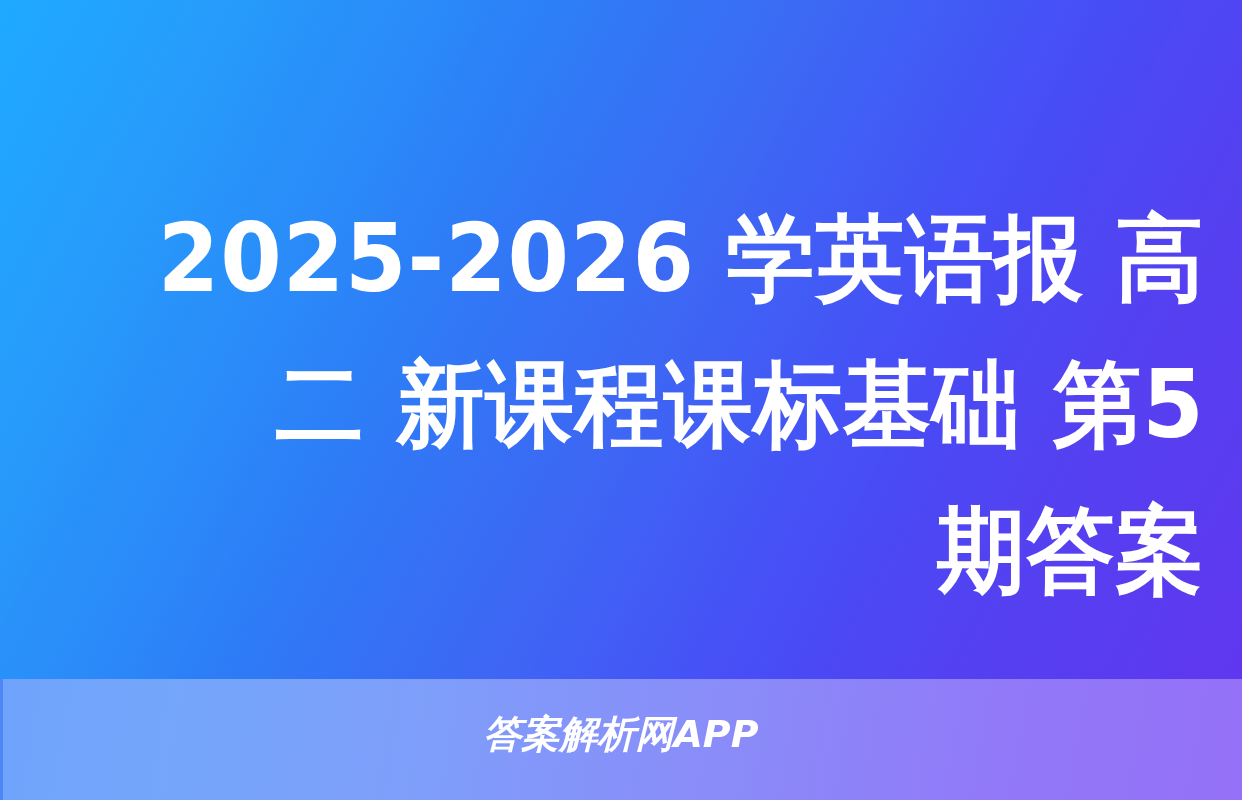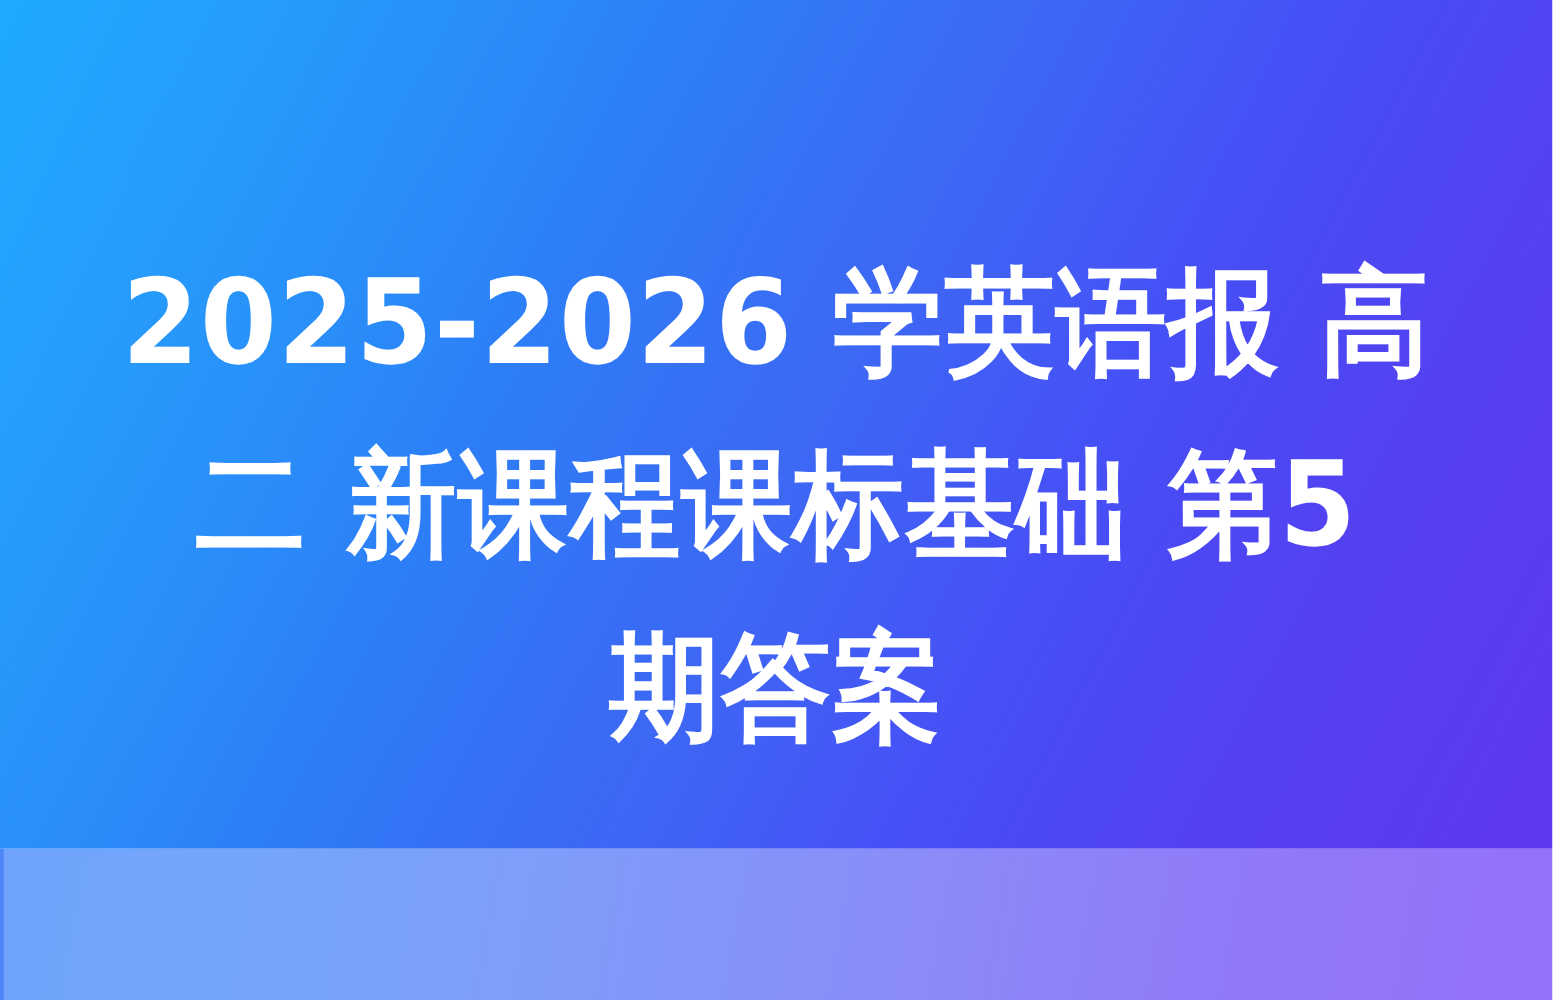--- a/index.html
+++ b/index.html
@@ -49,21 +49,21 @@
                 rgba(255,255,255,0.02) 100%);
     pointer-events: none;
   }
 
   
   .title-block {
     position: absolute;
     left: 0;
     top: 186px;
     width: 1242px;
-    text-align: center;
+    text-align: right;
     color: #ffffff;
   }
 
   .title-line {
     display: block;
     font-family: "DejaVu Sans", "Liberation Sans", sans-serif;
     font-weight: bold;
     font-size: 94px;
     line-height: 146px;
     letter-spacing: 1px;
@@ -124,14 +124,15 @@
   </div>
 
   <div class="title-block">
     <span class="title-line">2025-2026 学英语报 高</span>
     <span class="title-line">二 新课程课标基础 第5</span>
     <span class="title-line">期答案</span>
   </div>
 
   <div class="footer-band"></div>
   <div class="footer-edge"></div>
+  <div class="footer-text">答案解析网APP</div>
 
 </div>
 
 </body></html>

